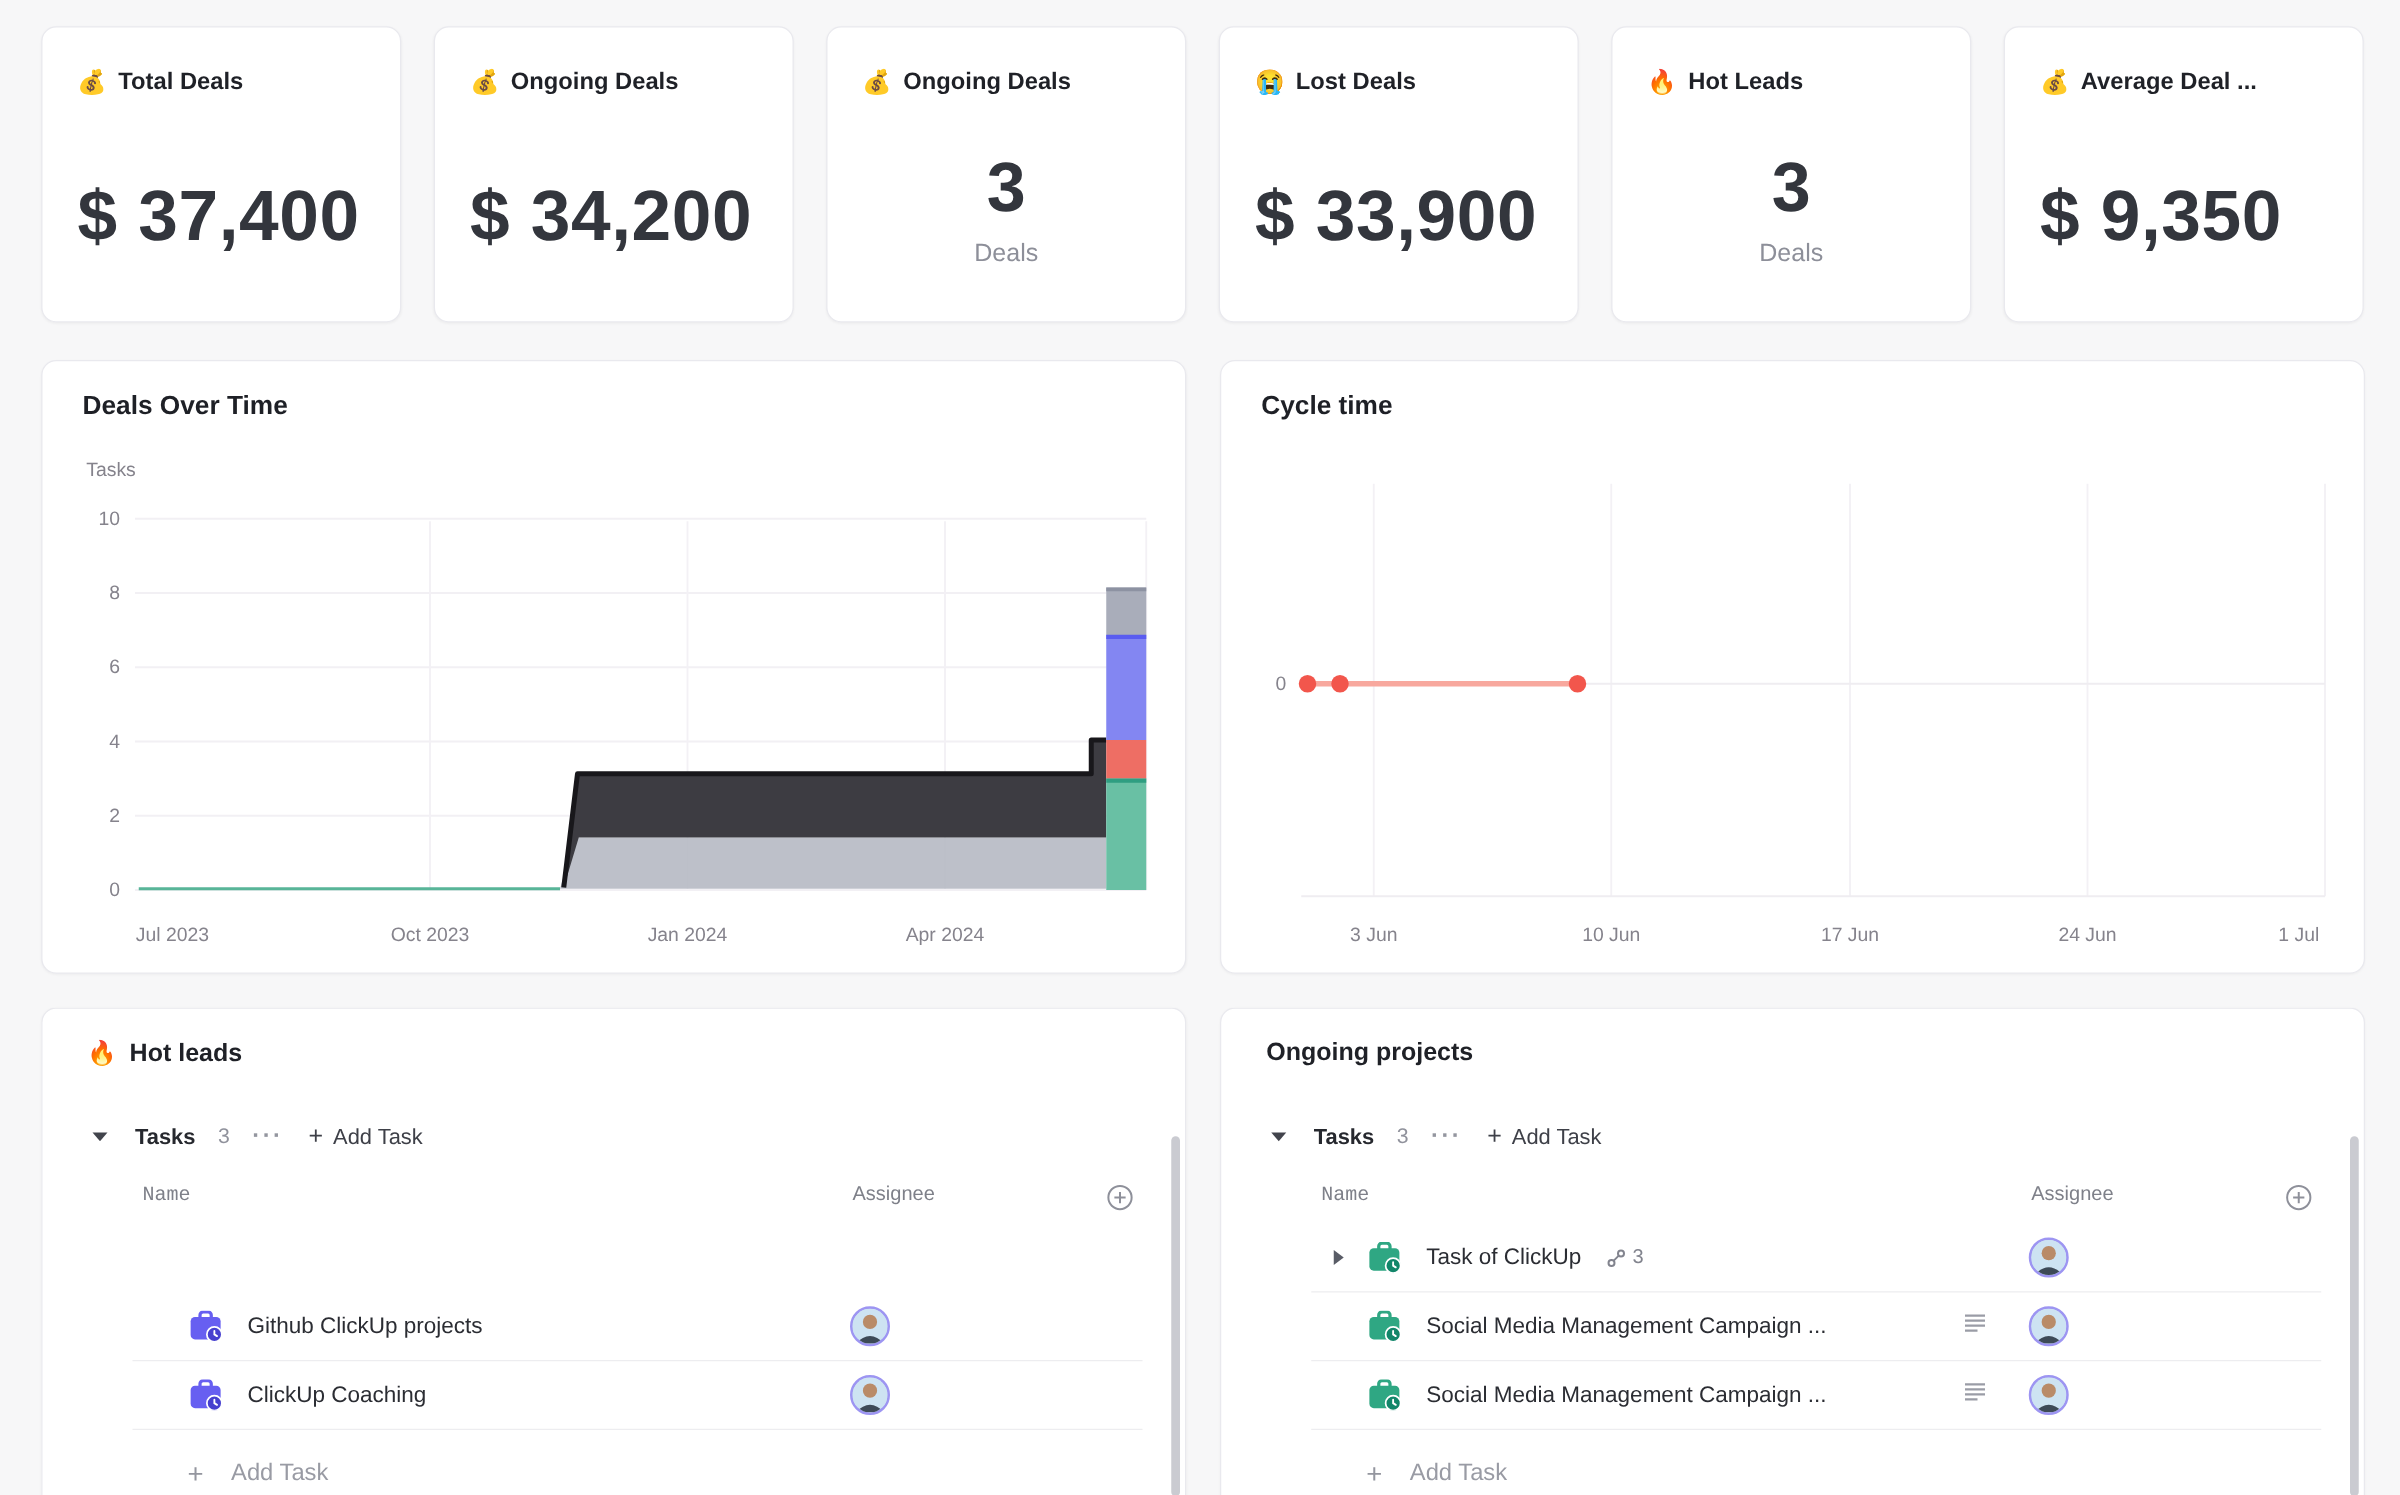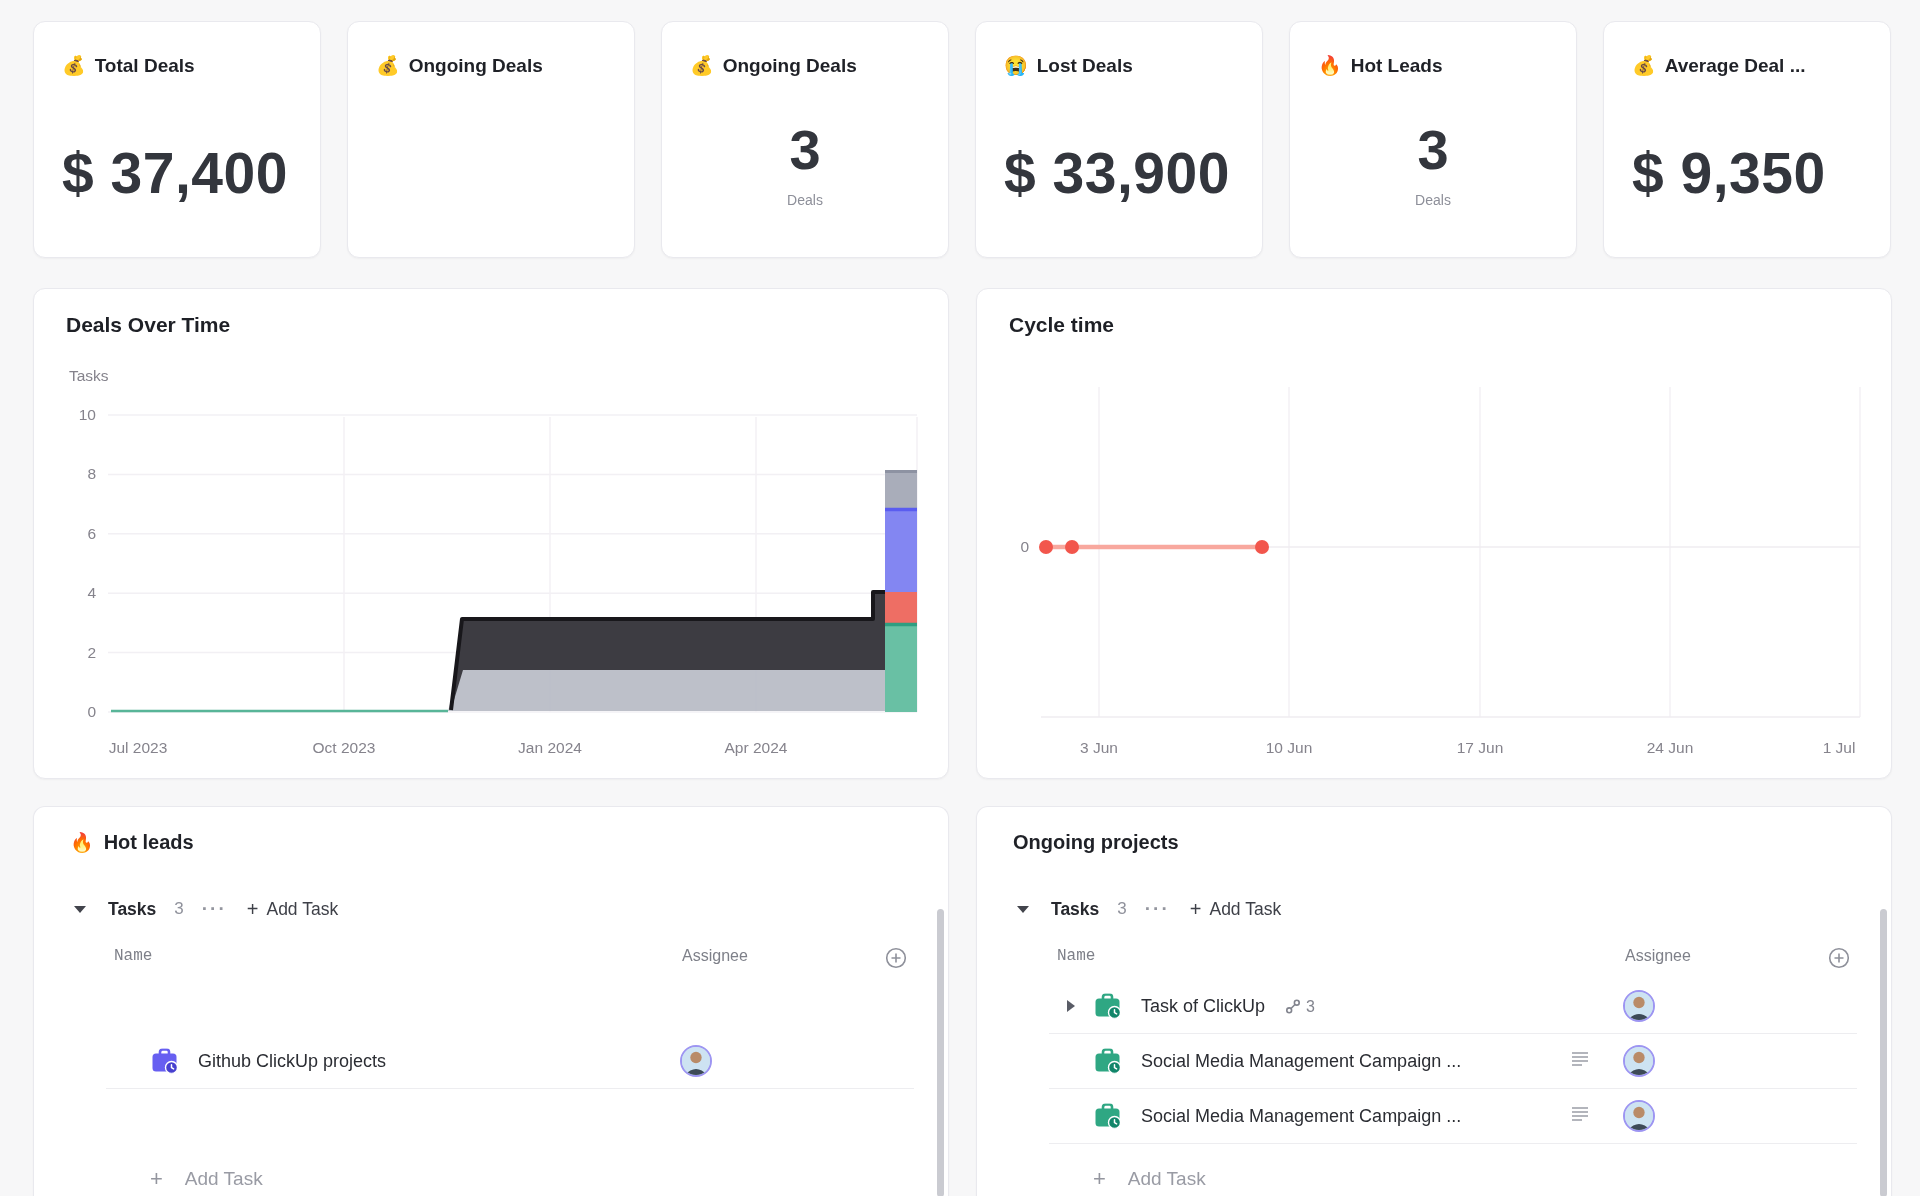--- a/index.html
+++ b/index.html
@@ -29,21 +29,21 @@
   .kpi-value-money {
     position:absolute; top:118px; left:28px;
     font-size:57px; font-weight:600; letter-spacing:0.5px; color:#33363d;
   }
   .kpi-value-count {
     position:absolute; top:100px; left:0; width:100%;
     text-align:center; font-size:56px; font-weight:600; color:#33363d; line-height:1;
   }
   .kpi-sub {
     position:absolute; top:170px; left:0; width:100%;
-    text-align:center; font-size:14px; color:#8d8f99;
+    text-align:center; font-size:20px; color:#8d8f99;
   }
   
   .chart-card { top:288px; width:916px; height:491px; }
   .chart-card.left { left:33px; }
   .chart-card.right { left:976px; }
   .chart-title {
     position:absolute; top:24px; left:32px;
     font-size:21px; font-weight:700; color:#1e2026;
   }
   .chart-svg { position:absolute; left:0; top:0; }
@@ -118,20 +118,21 @@
       <span class="kpi-emoji">💰</span>
       <span>Total Deals</span>
     </div>
   <div class="kpi-value-money">$ 37,400</div>
 </div>
 <div class="card kpi" style="left:347px">
   <div class="kpi-title">
       <span class="kpi-emoji">💰</span>
       <span>Ongoing Deals</span>
     </div>
+  <div class="kpi-value-money">$ 34,200</div>
 </div>
 <div class="card kpi" style="left:661px">
   <div class="kpi-title">
       <span class="kpi-emoji">💰</span>
       <span>Ongoing Deals</span>
     </div>
   <div class="kpi-value-count">3</div>
   <div class="kpi-sub">Deals</div>
 </div>
 <div class="card kpi" style="left:975px">
@@ -276,20 +277,36 @@
     </span>
   </div>
   <div class="task-row r2">
     <svg class="task-icon" viewBox="0 0 27 25">
       <rect x="9" y="1" width="9" height="7" rx="2.5" fill="none" stroke="#675ff1" stroke-width="2.6"></rect>
       <rect x="1.5" y="5" width="24" height="18" rx="3.5" fill="#675ff1"></rect>
       <circle cx="20.5" cy="19" r="6" fill="#4740cf" stroke="#ffffff" stroke-width="1.4"></circle>
       <path d="M20.5 16.2 L20.5 19 L22.6 20.4" stroke="#ffffff" stroke-width="1.5" fill="none" stroke-linecap="round"></path>
     </svg>
     <span class="task-name">Github ClickUp projects</span>
+    <span class="avatar">
+      <svg viewBox="0 0 32 32" width="28" height="28">
+        <rect width="32" height="32" fill="#cde3f2"></rect>
+          <circle cx="16" cy="12" r="6.5" fill="#b98b68"></circle>
+          <path d="M3 32 Q16 18 29 32 Z" fill="#3d4a57"></path>
+      </svg>
+    </span>
+  </div>
+  <div class="task-row r3">
+    <svg class="task-icon" viewBox="0 0 27 25">
+      <rect x="9" y="1" width="9" height="7" rx="2.5" fill="none" stroke="#675ff1" stroke-width="2.6"></rect>
+      <rect x="1.5" y="5" width="24" height="18" rx="3.5" fill="#675ff1"></rect>
+      <circle cx="20.5" cy="19" r="6" fill="#4740cf" stroke="#ffffff" stroke-width="1.4"></circle>
+      <path d="M20.5 16.2 L20.5 19 L22.6 20.4" stroke="#ffffff" stroke-width="1.5" fill="none" stroke-linecap="round"></path>
+    </svg>
+    <span class="task-name">ClickUp Coaching</span>
     <span class="avatar">
       <svg viewBox="0 0 32 32" width="28" height="28">
         <rect width="32" height="32" fill="#cde3f2"></rect>
           <circle cx="16" cy="12" r="6.5" fill="#b98b68"></circle>
           <path d="M3 32 Q16 18 29 32 Z" fill="#3d4a57"></path>
       </svg>
     </span>
   </div>
   <div class="footer-add">
     <span class="plus">+</span>

